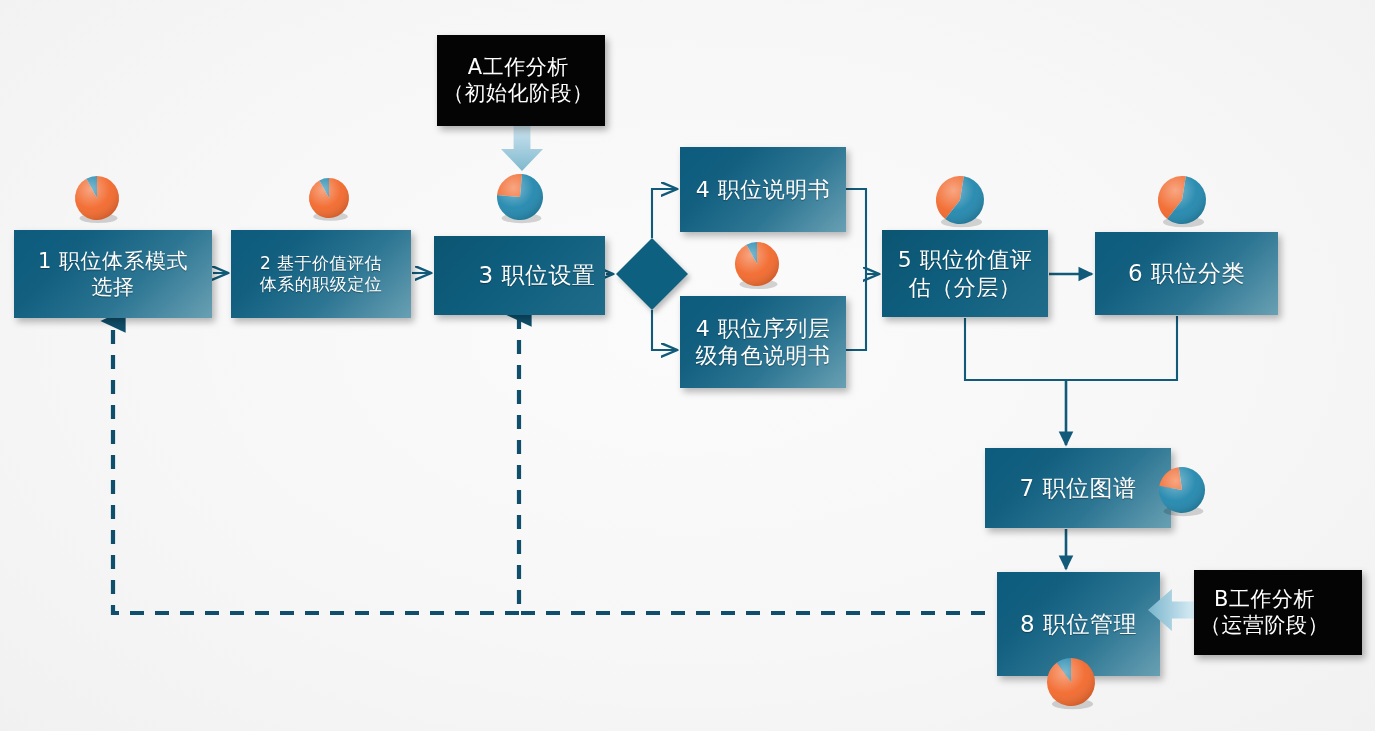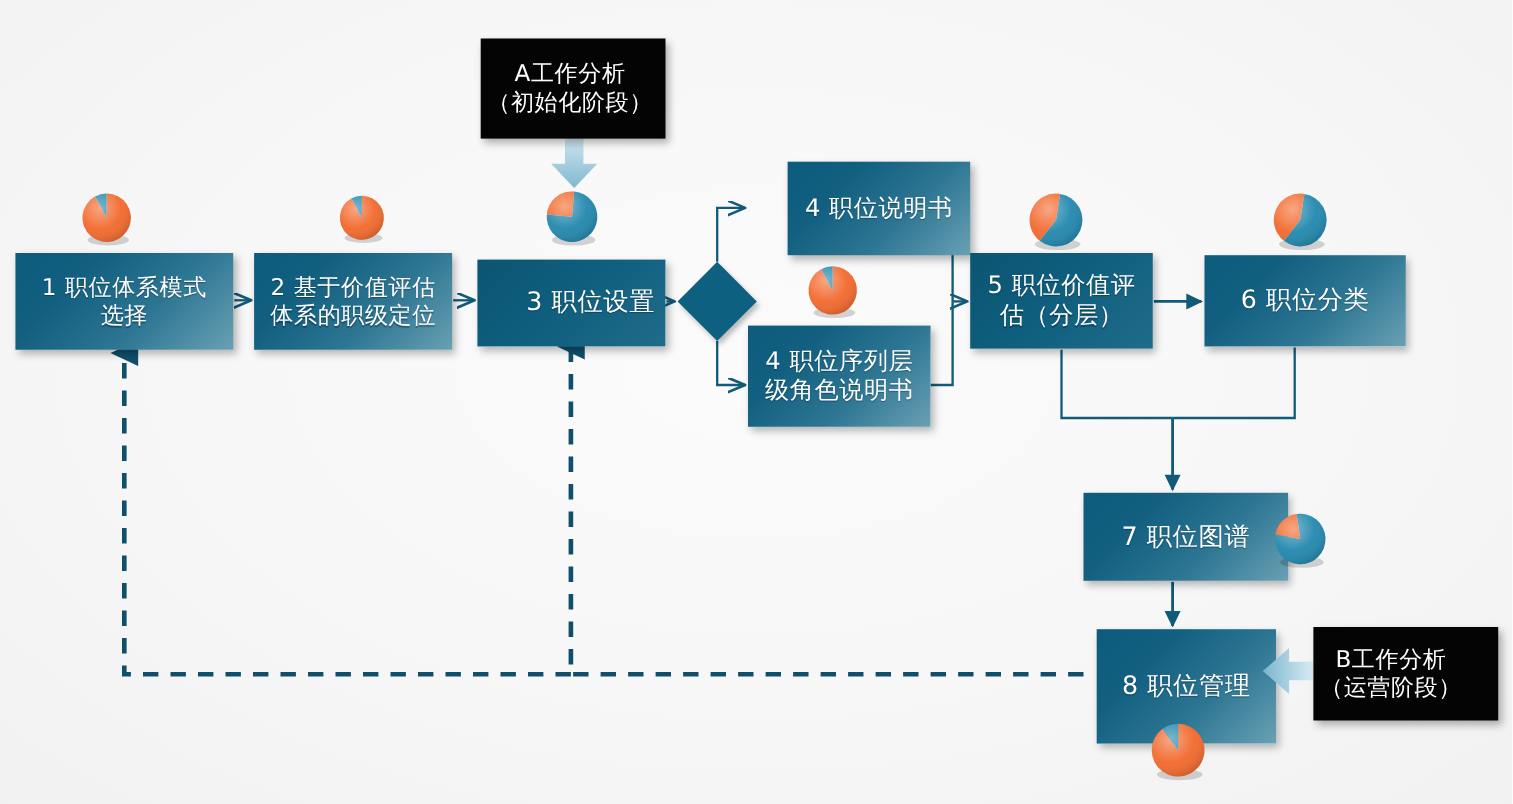--- a/index.html
+++ b/index.html
@@ -117,31 +117,31 @@
         <polyline points="985,613 519,613 519,315" stroke="#0f4f6b" stroke-width="4.2" fill="none" stroke-dasharray="14 11" marker-end="url(#ahd)"></polyline>
         <polyline points="519,613 113,613 113,321" stroke="#0f4f6b" stroke-width="4.2" fill="none" stroke-dasharray="14 11" marker-end="url(#ahd)"></polyline>
       </g>
   </svg>
 
   <div id="node-group">
       <div class="node" style="left: 14px; top: 230px; width: 198px; height: 88px; font-size: 21px;">
         <span class="node-label">1 职位体系模式
 选择</span>
       </div>
-      <div class="node" style="left: 231px; top: 230px; width: 180px; height: 88px; font-size: 21px;">
+      <div class="node" style="left: 231px; top: 230px; width: 180px; height: 88px; font-size: 17px;">
         <span class="node-label">2 基于价值评估
 体系的职级定位</span>
       </div>
       <div class="node dark" style="left: 434px; top: 236px; width: 171px; height: 79px; font-size: 23px; padding-left: 43px;">
         <span class="node-label">3 职位设置</span>
       </div>
       <svg class="layer" viewBox="0 0 1375 731" preserveAspectRatio="none" style="z-index: 2; pointer-events: none;">
         <polygon points="652,238 688,274 652,310 616,274" fill="#10607f" filter="url(#softshadow)"></polygon>
       </svg>
-      <div class="node" style="left: 716px; top: 147px; width: 166px; height: 85px; font-size: 22px;">
+      <div class="node" style="left: 680px; top: 147px; width: 166px; height: 85px; font-size: 22px;">
         <span class="node-label">4 职位说明书</span>
       </div>
       <div class="node" style="left: 680px; top: 296px; width: 166px; height: 92px; font-size: 22px;">
         <span class="node-label">4 职位序列层
 级角色说明书</span>
       </div>
       <div class="node dark" style="left: 882px; top: 230px; width: 166px; height: 87px; font-size: 22px;">
         <span class="node-label">5 职位价值评
 估（分层）</span>
       </div>

